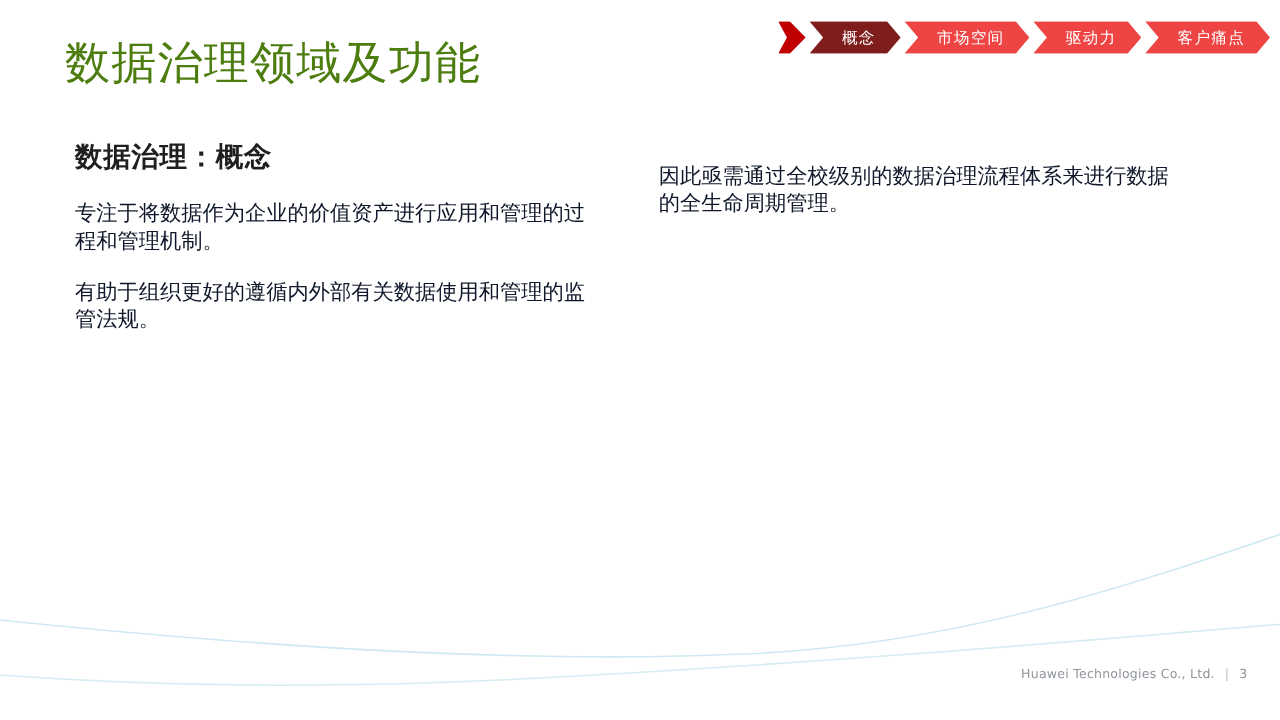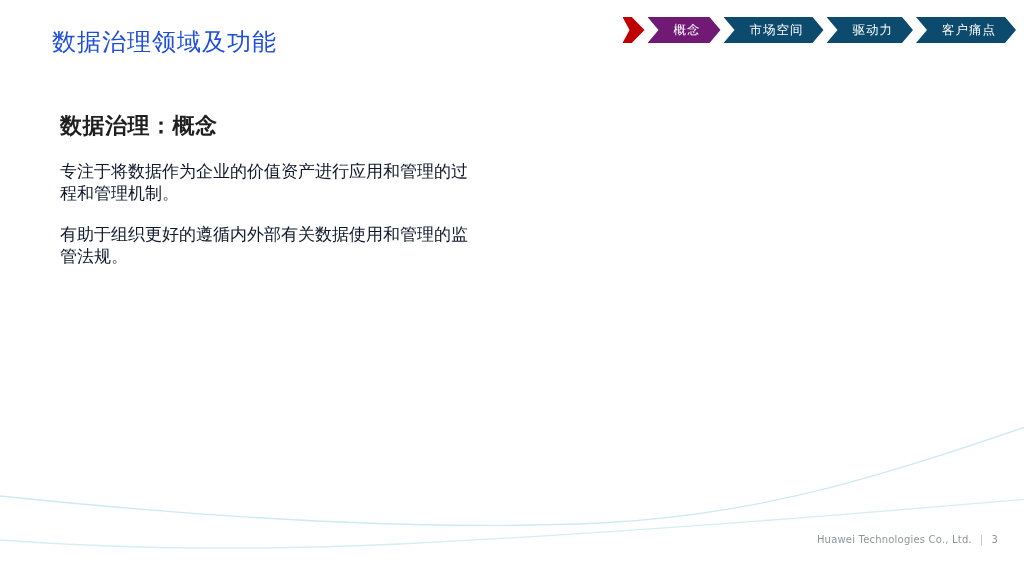--- a/index.html
+++ b/index.html
@@ -11,24 +11,24 @@
     background: #ffffff;
     overflow: hidden;
     font-family: "DejaVu Sans", "Liberation Sans", sans-serif;
   }
 
   
   .slide-title {
     position: absolute;
     left: 52px;
     top: 26px;
-    font-size: 24px;
+    font-size: 36px;
     font-weight: 400;
     letter-spacing: 1px;
-    color: #1d4ed8;
+    color: #4d7c0f;
     white-space: nowrap;
   }
 
   
   .chev-nav {
     position: absolute;
     top: 17px;
     right: 8px;
     display: flex;
     align-items: stretch;
@@ -37,32 +37,32 @@
   .chev-lead {
     width: 22px;
     margin-right: 3px;
     background: #c00000;
     clip-path: polygon(0 0, 42% 0, 100% 50%, 42% 100%, 0 100%, 32% 50%);
   }
   .chev {
     display: flex;
     align-items: center;
     justify-content: center;
-    background: #0c4a6e;
+    background: #ef4444;
     color: #ffffff;
     font-size: 12.5px;
     letter-spacing: 1px;
     padding: 0 20px 0 26px;
     margin-right: 3px;
     clip-path: polygon(0 0, calc(100% - 11px) 0, 100% 50%, calc(100% - 11px) 100%, 0 100%, 11px 50%);
     cursor: default;
     white-space: nowrap;
   }
   .chev:last-child { margin-right: 0; }
-  .chev.active { background: #701a75; }
+  .chev.active { background: #7f1d1d; }
 
   
   .col {
     position: absolute;
     top: 112px;
     width: 424px;
   }
   .col-left  { left: 60px; font-family: Liberation Mono, monospace; }
   .col-right { left: 527px; }
   .col h2 {
@@ -128,20 +128,21 @@
     </div>
   </div>
 
   <div class="col col-left">
     <h2>数据治理：概念</h2>
     <p>专注于将数据作为企业的价值资产进行应用和管理的过程和管理机制。</p>
     <p>有助于组织更好的遵循内外部有关数据使用和管理的监管法规。</p>
   </div>
 
   <div class="col col-right">
+    <p>因此亟需通过全校级别的数据治理流程体系来进行数据的全生命周期管理。</p>
   </div>
 
   <svg class="waves" viewBox="0 0 1024 160" aria-hidden="true">
     <path d="M 0,80 C 250,106 450,114 600,107 C 770,99 905,52 1040,6" fill="none" stroke="#cfe9f2" stroke-width="1.3"></path>
     <path d="M 0,124 C 120,133 250,135 400,128 C 620,117 830,100 1040,82" fill="none" stroke="#d7edf4" stroke-width="1.3"></path>
   </svg>
 
   <div class="footer">
     <span>Huawei Technologies Co., Ltd.</span>
     <span class="sep">|</span>

